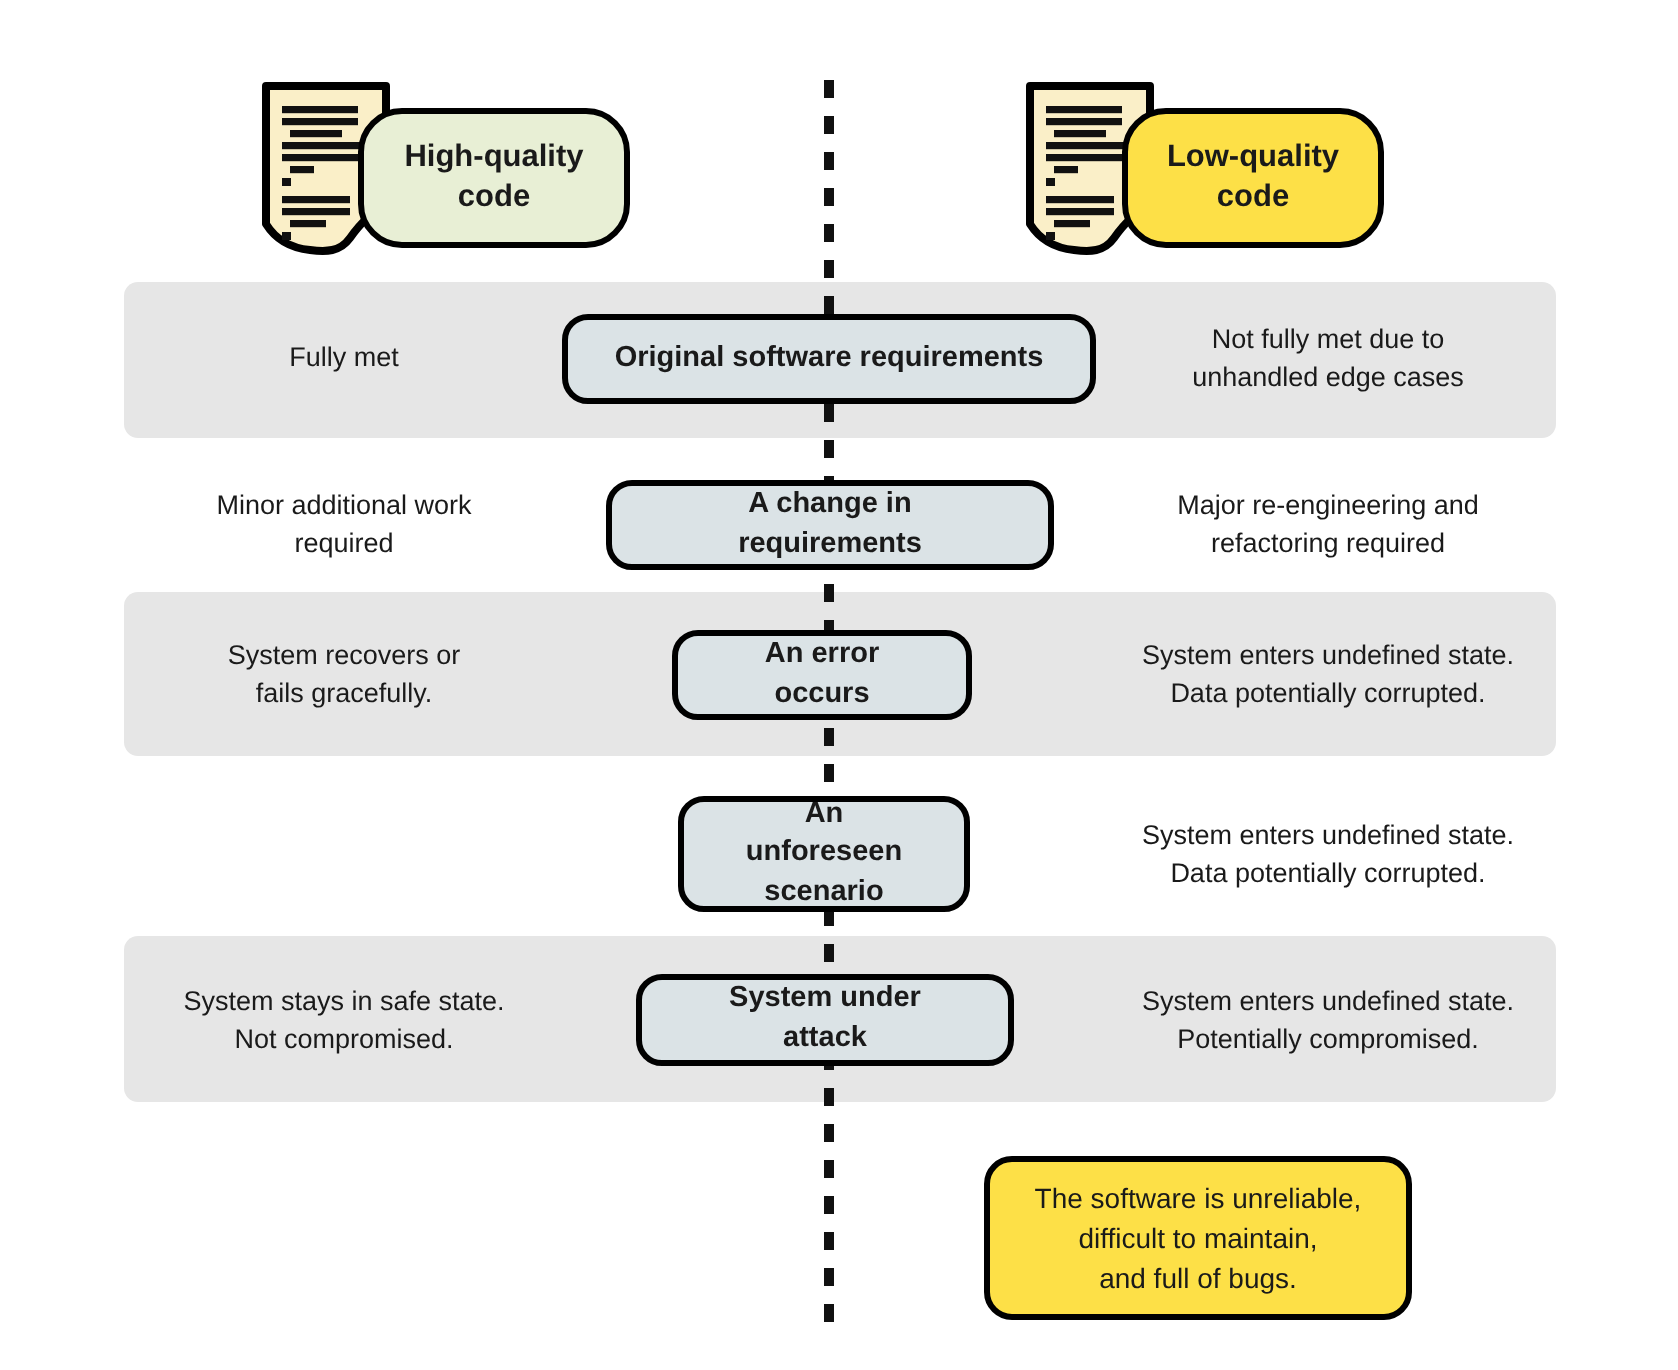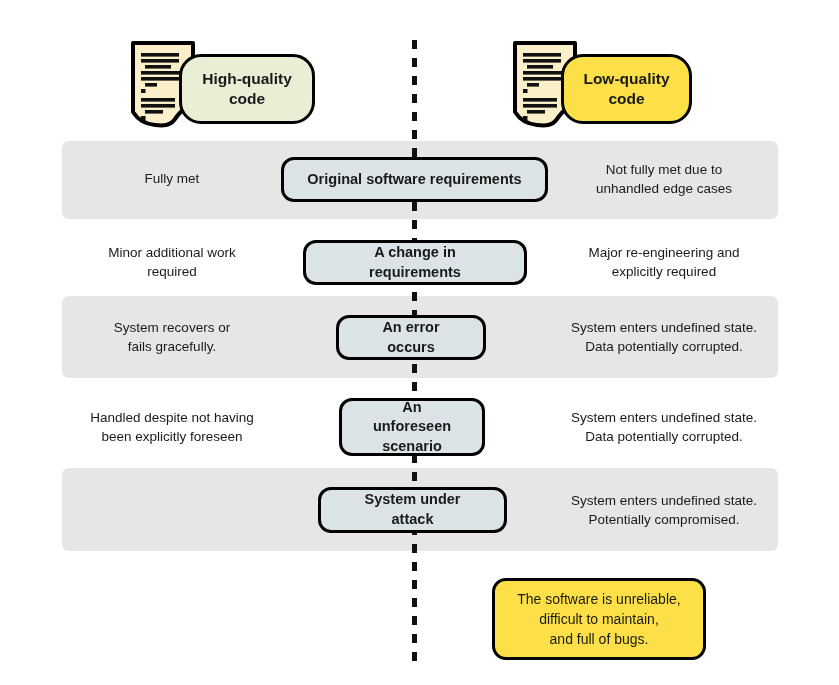--- a/index.html
+++ b/index.html
@@ -180,35 +180,35 @@
 
   <div class="side-text side-left nowrap-lines" style="top:157px; height:44px;">Fully met</div>
   <div class="stage-box" style="left:281px; top:157px; width:267px; height:45px;">Original software requirements</div>
   <div class="side-text side-left nowrap-lines" style="top:240px; height:44px;">Minor additional work
 required</div>
 
   <div class="side-text side-right nowrap-lines" style="top:157px; height:44px;">Not fully met due to
 unhandled edge cases</div>
   <div class="stage-box" style="left:303px; top:240px; width:224px; height:45px;">A change in requirements</div>
   <div class="side-text side-right nowrap-lines" style="top:240px; height:44px;">Major re-engineering and
-explicitly required</div>
+refactoring required</div>
 
   <div class="side-text side-left nowrap-lines" style="top:315px; height:44px;">System recovers or
 fails gracefully.</div>
   <div class="stage-box" style="left:336px; top:315px; width:150px; height:45px;">An error occurs</div>
   <div class="side-text side-right nowrap-lines" style="top:315px; height:44px;">System enters undefined state.
 Data potentially corrupted.</div>
 
-  <div class="side-text side-left nowrap-lines" style="top:402px; height:50px;">Handled despite not having
-been explicitly foreseen</div>
   <div class="stage-box nowrap-lines" style="left:339px; top:398px; width:146px; height:58px;">An unforeseen
 scenario</div>
   <div class="side-text side-right nowrap-lines" style="top:402px; height:50px;">System enters undefined state.
 Data potentially corrupted.</div>
 
+  <div class="side-text side-left nowrap-lines" style="top:487px; height:46px;">System stays in safe state.
+Not compromised.</div>
   <div class="stage-box" style="left:318px; top:487px; width:189px; height:46px;">System under attack</div>
   <div class="side-text side-right nowrap-lines" style="top:487px; height:46px;">System enters undefined state.
 Potentially compromised.</div>
 
   <div class="summary-box summary-bad nowrap-lines" style="left:492px; top:578px; width:214px; height:82px;">The software is unreliable,
 difficult to maintain,
 and full of bugs.</div>
 
 </div>
 

